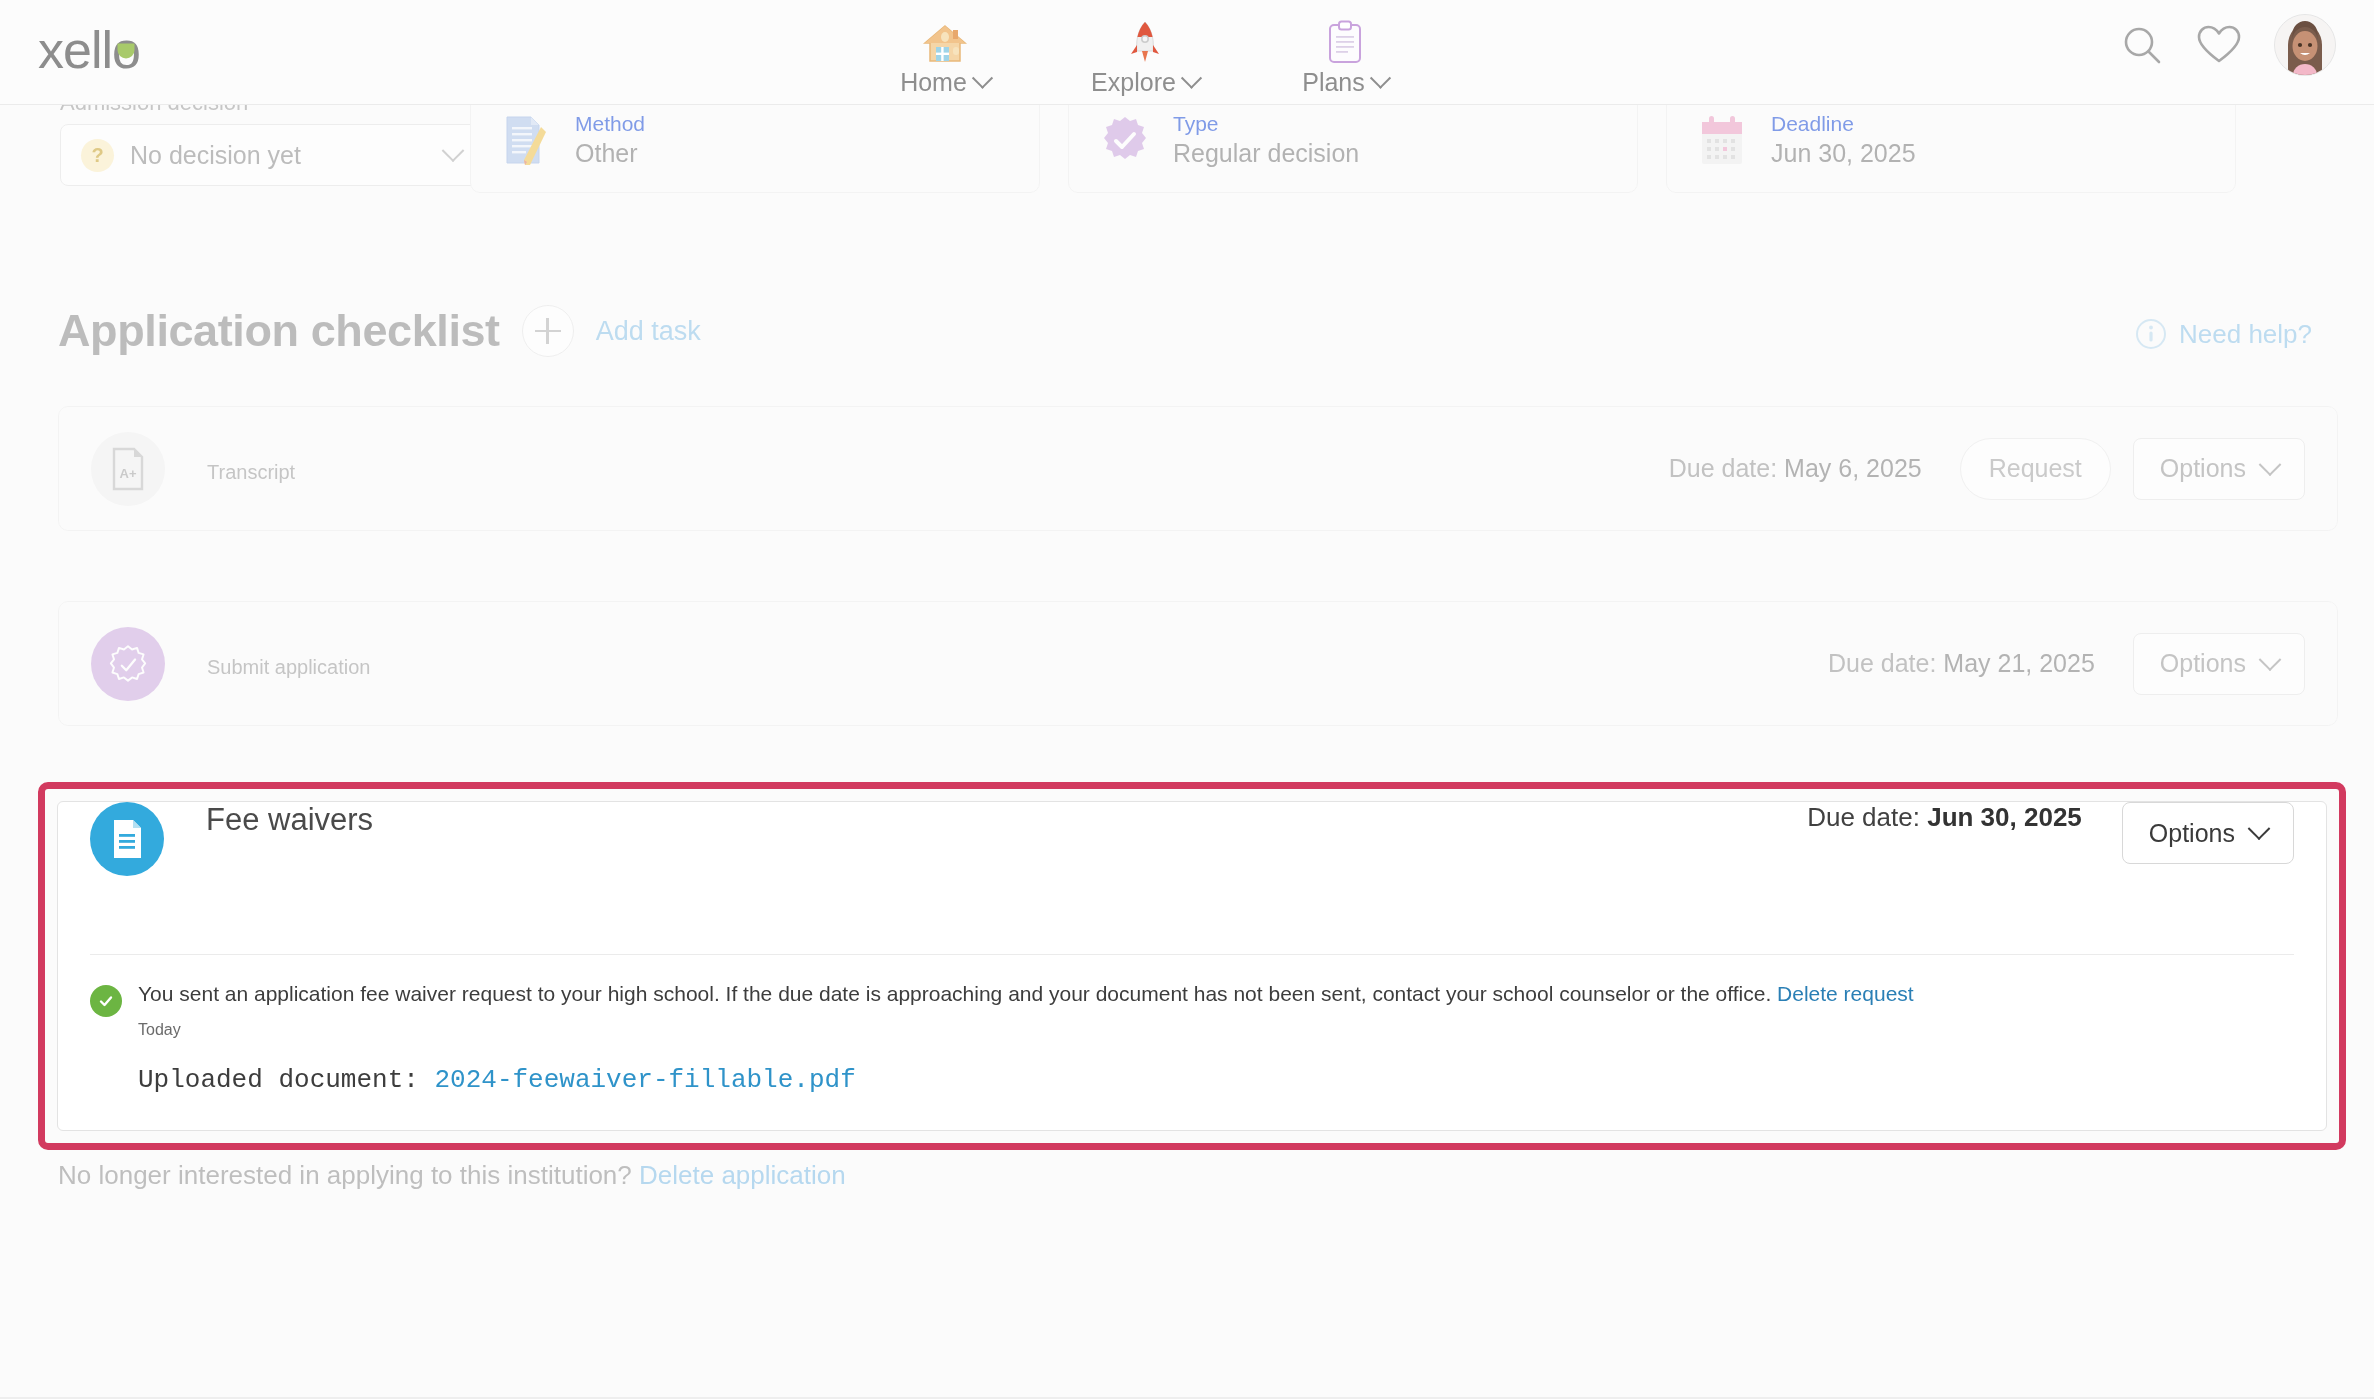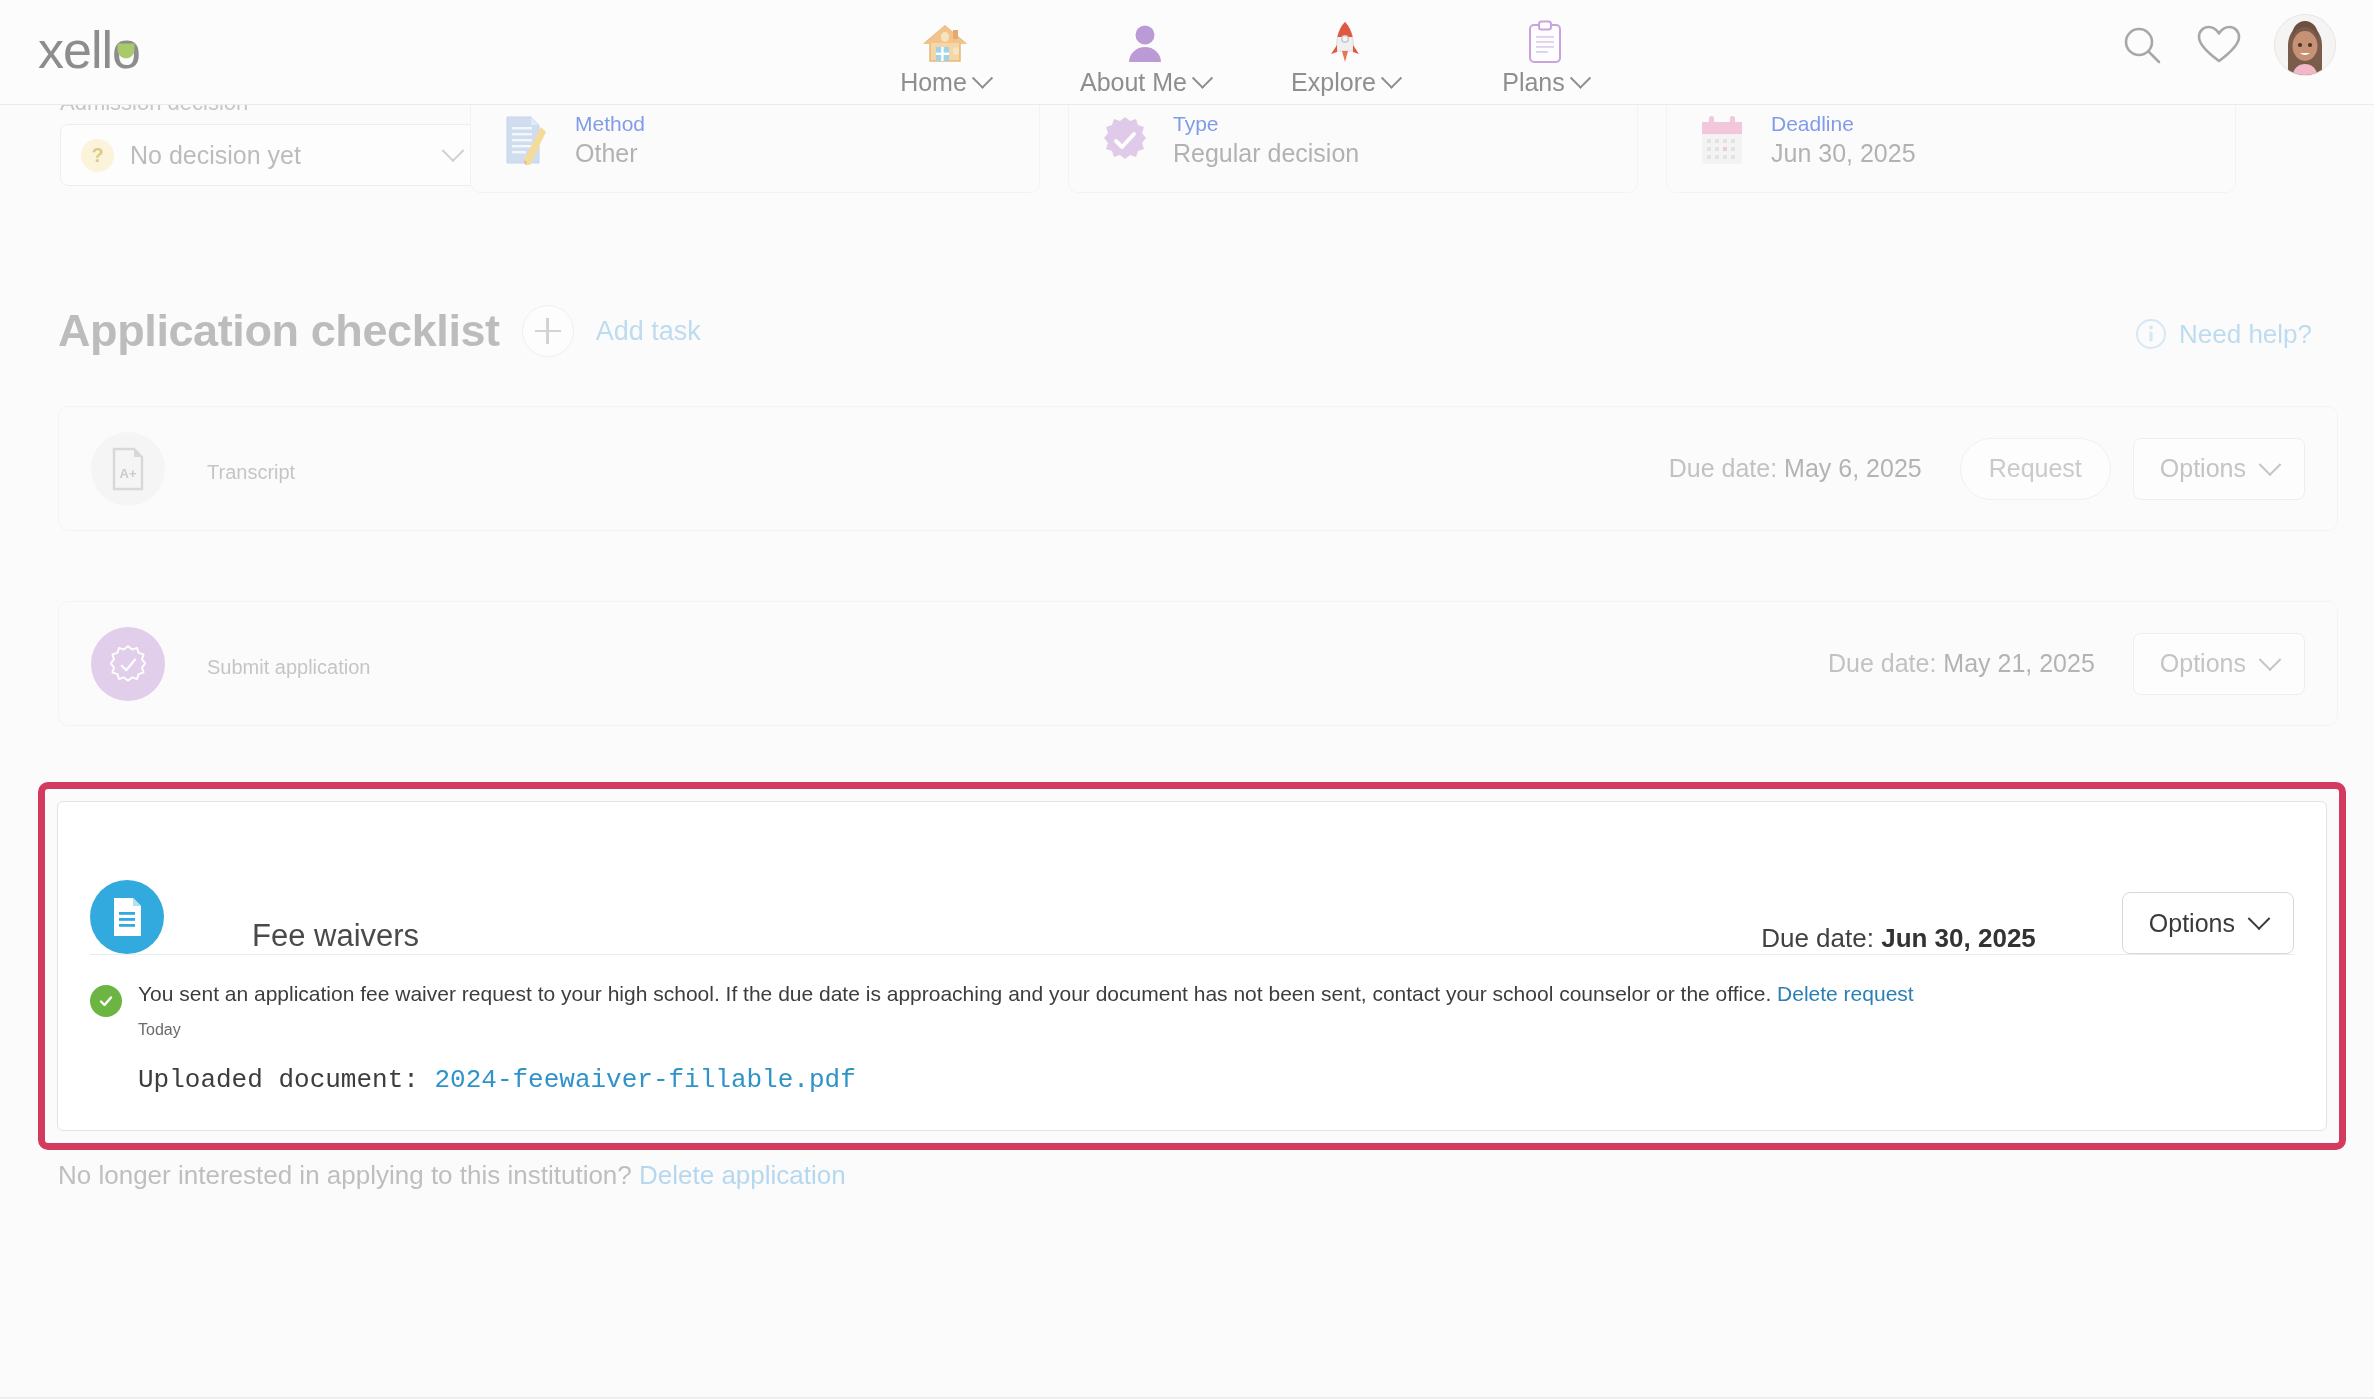--- a/index.html
+++ b/index.html
@@ -318,24 +318,23 @@
   .fee-card {
     width: 100%;
     height: 100%;
     background: #ffffff;
     border: 1px solid #e3e3e3;
     border-radius: 6px;
     position: relative;
   }
   .fee-top {
     display: flex;
-    align-items: flex-end;
+    align-items: flex-start;
     height: 152px;
     padding: 0 32px;
-    gap: 46px;
   }
   .fee-name {
     font-size: 31px;
     color: #4a4a4a;
     margin-left: 42px;
   }
   .fee-due {
     font-size: 26px;
     color: #414141;
     margin-right: 40px;
@@ -435,32 +434,20 @@
             <rect x="31" y="8" width="5" height="9" fill="#e8a86c"></rect>
             <ellipse cx="23" cy="15" rx="4" ry="5" fill="#f7e3bd"></ellipse>
           </svg>
         </div>
         <div class="navlabel">
           <span>Home</span>
           <span class="chev"></span>
         </div>
       </div>
 
-      <div class="navitem">
-        <div class="navicon">
-          <svg width="42" height="42" viewBox="0 0 42 42">
-            <circle cx="21" cy="13" r="9.5" fill="#bb9bd6"></circle>
-            <path d="M5 40 a16 15 0 0 1 32 0 Z" fill="#bb9bd6"></path>
-          </svg>
-        </div>
-        <div class="navlabel">
-          <span>About Me</span>
-          <span class="chev"></span>
-        </div>
-      </div>
 
       <div class="navitem">
         <div class="navicon">
           <svg width="36" height="44" viewBox="0 0 36 44">
             <path d="M18 2 C26 11 27 22 26 31 L10 31 C9 22 10 11 18 2 Z" fill="#f0f0f0" stroke="#dcdcdc" stroke-width="1"></path>
             <path d="M18 2 C22 6 24.5 11.5 25.6 17 L10.4 17 C11.5 11.5 14 6 18 2 Z" fill="#e0583f"></path>
             <circle cx="18" cy="19" r="4" fill="#ccc"></circle>
             <circle cx="18" cy="19" r="2.4" fill="#f6f6f6"></circle>
             <path d="M10 25 L4 34 L10 32 Z" fill="#e0583f"></path>
             <path d="M26 25 L32 34 L26 32 Z" fill="#e0583f"></path>

